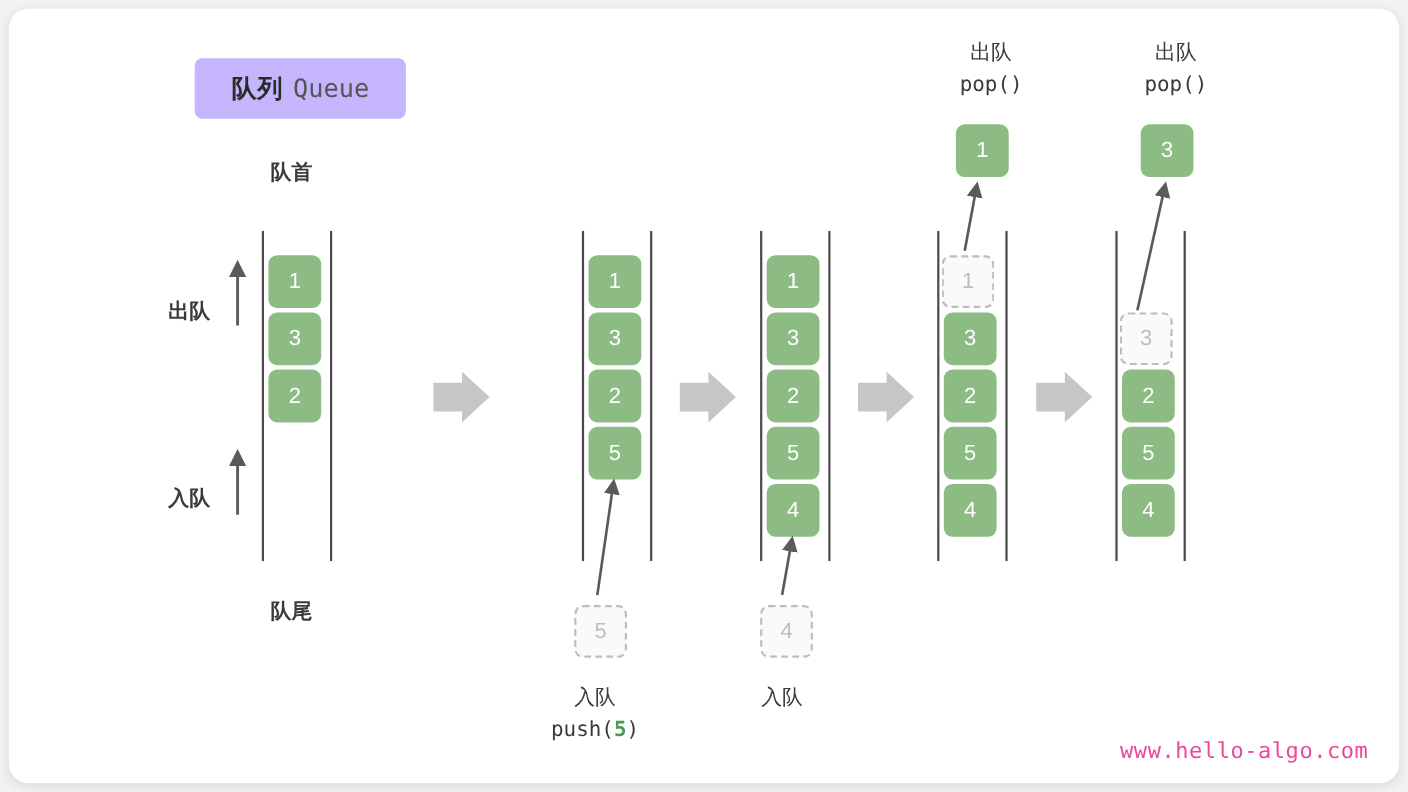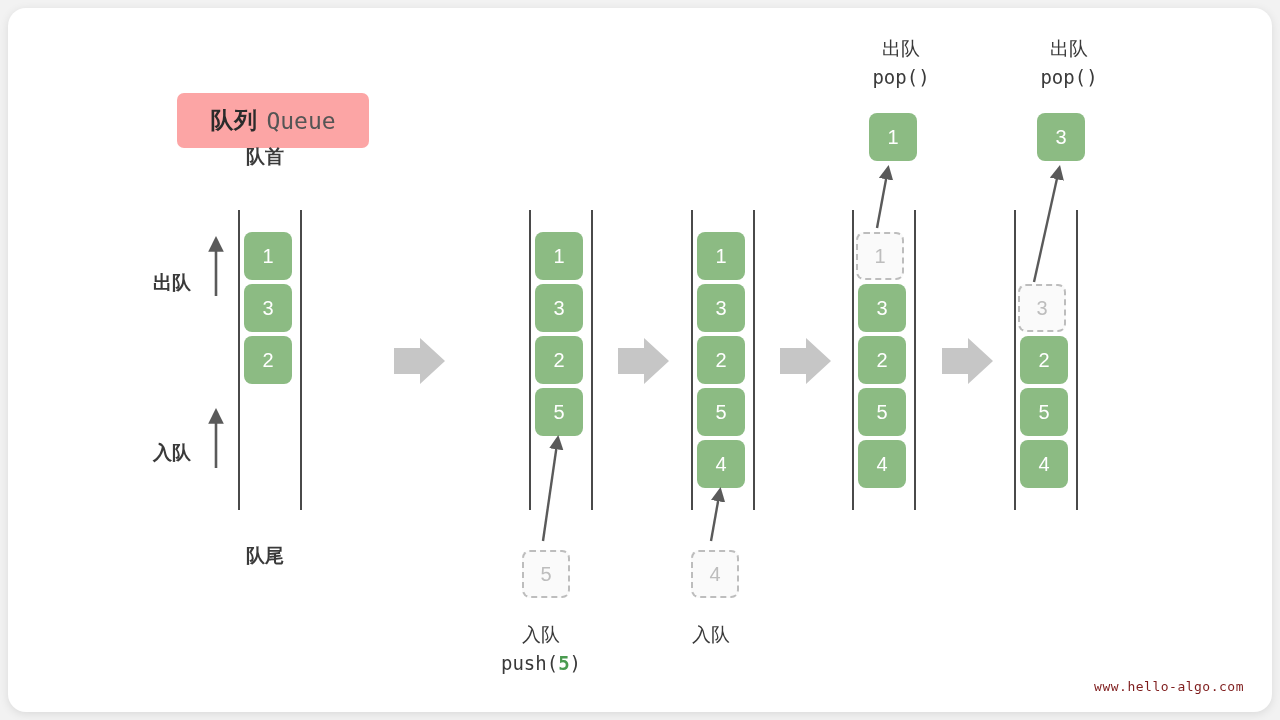--- a/index.html
+++ b/index.html
@@ -31,27 +31,26 @@
     overflow: hidden;
   }
 
   
   .title-badge {
     position: absolute;
     left: 169px;
     top: 45px;
     width: 192px;
     height: 55px;
-    background: #fca5a5;
+    background: #c4b5fd;
     border-radius: 7px;
     display: flex;
     align-items: center;
     justify-content: center;
     gap: 9px;
-    margin-top: 40px;
   }
   .title-cn {
     font-size: 23px;
     font-weight: bold;
     color: #2b2b2b;
     letter-spacing: 0.5px;
   }
   .title-en {
     font-size: 23px;
     color: #555555;
@@ -121,22 +120,22 @@
     width: 1264px;
     height: 704px;
     pointer-events: none;
   }
 
   .watermark {
     position: absolute;
     right: 28px;
     bottom: 18px;
     font-family: "DejaVu Sans Mono", "Liberation Mono", monospace;
-    font-size: 13px;
-    color: #7f1d1d;
+    font-size: 20px;
+    color: #ec4899;
     letter-spacing: 0.5px;
   }
 </style>
 </head>
 <body>
 
 <div class="canvas">
   <div class="card">
 
     <div class="title-badge">

